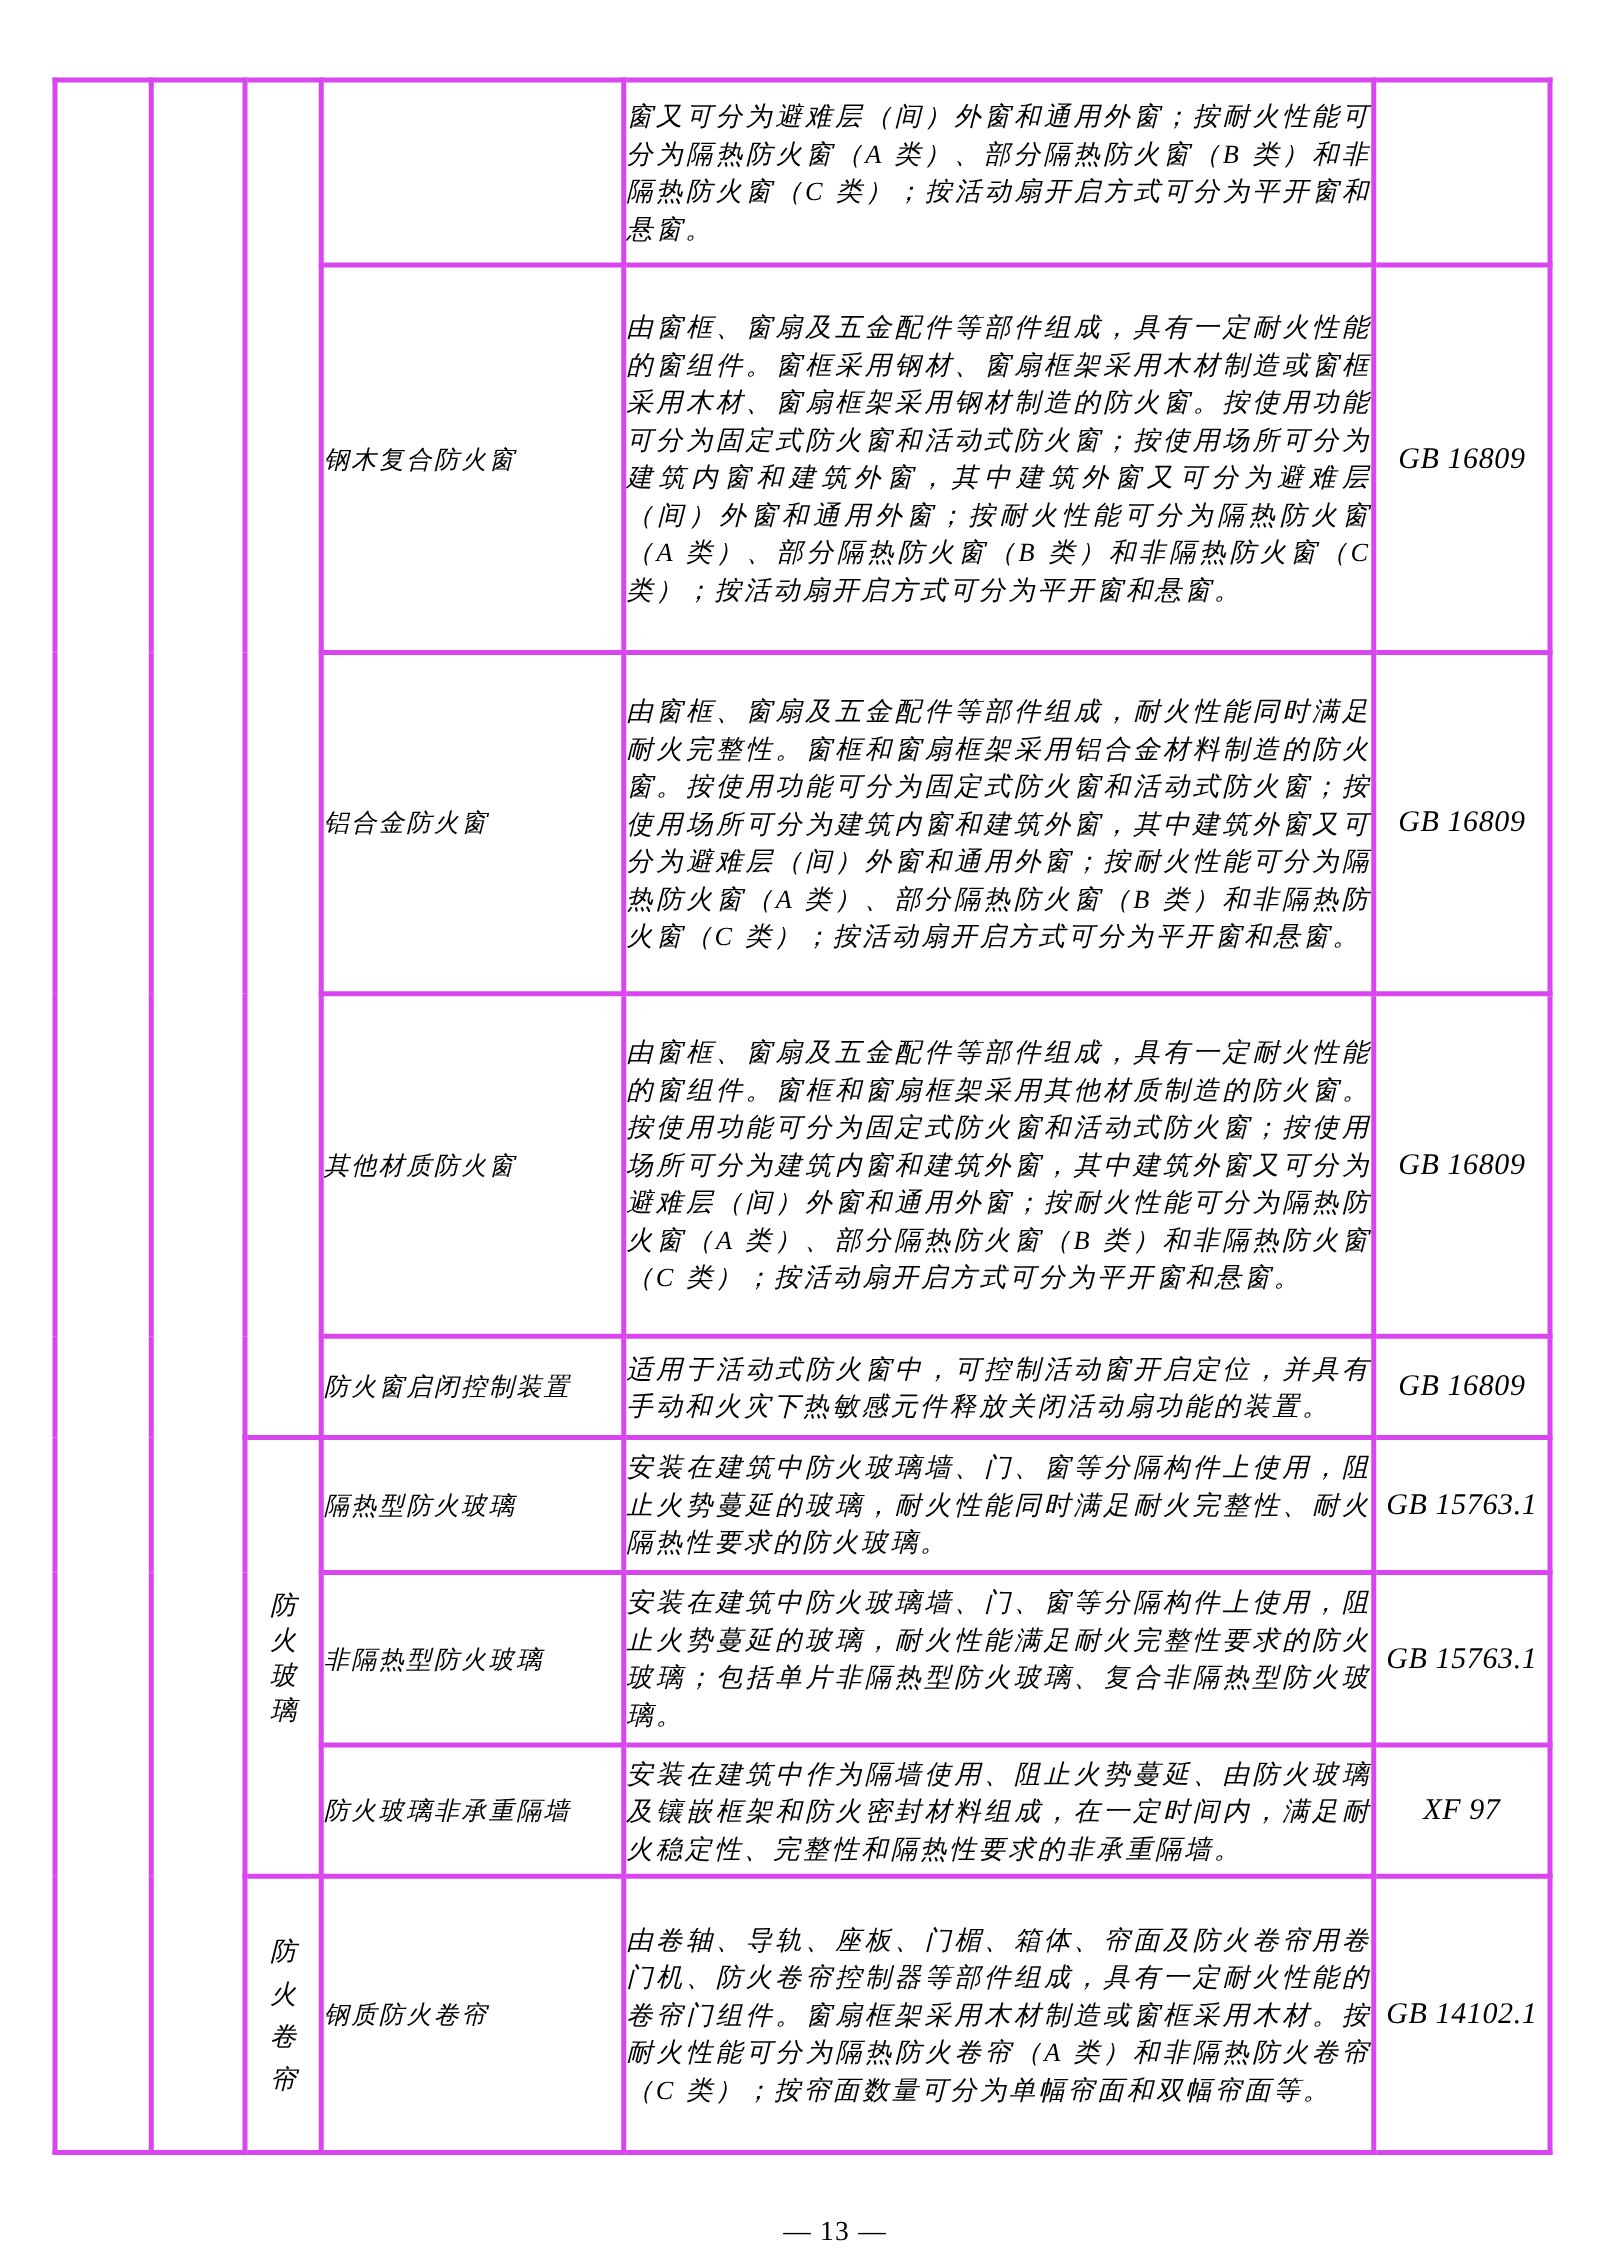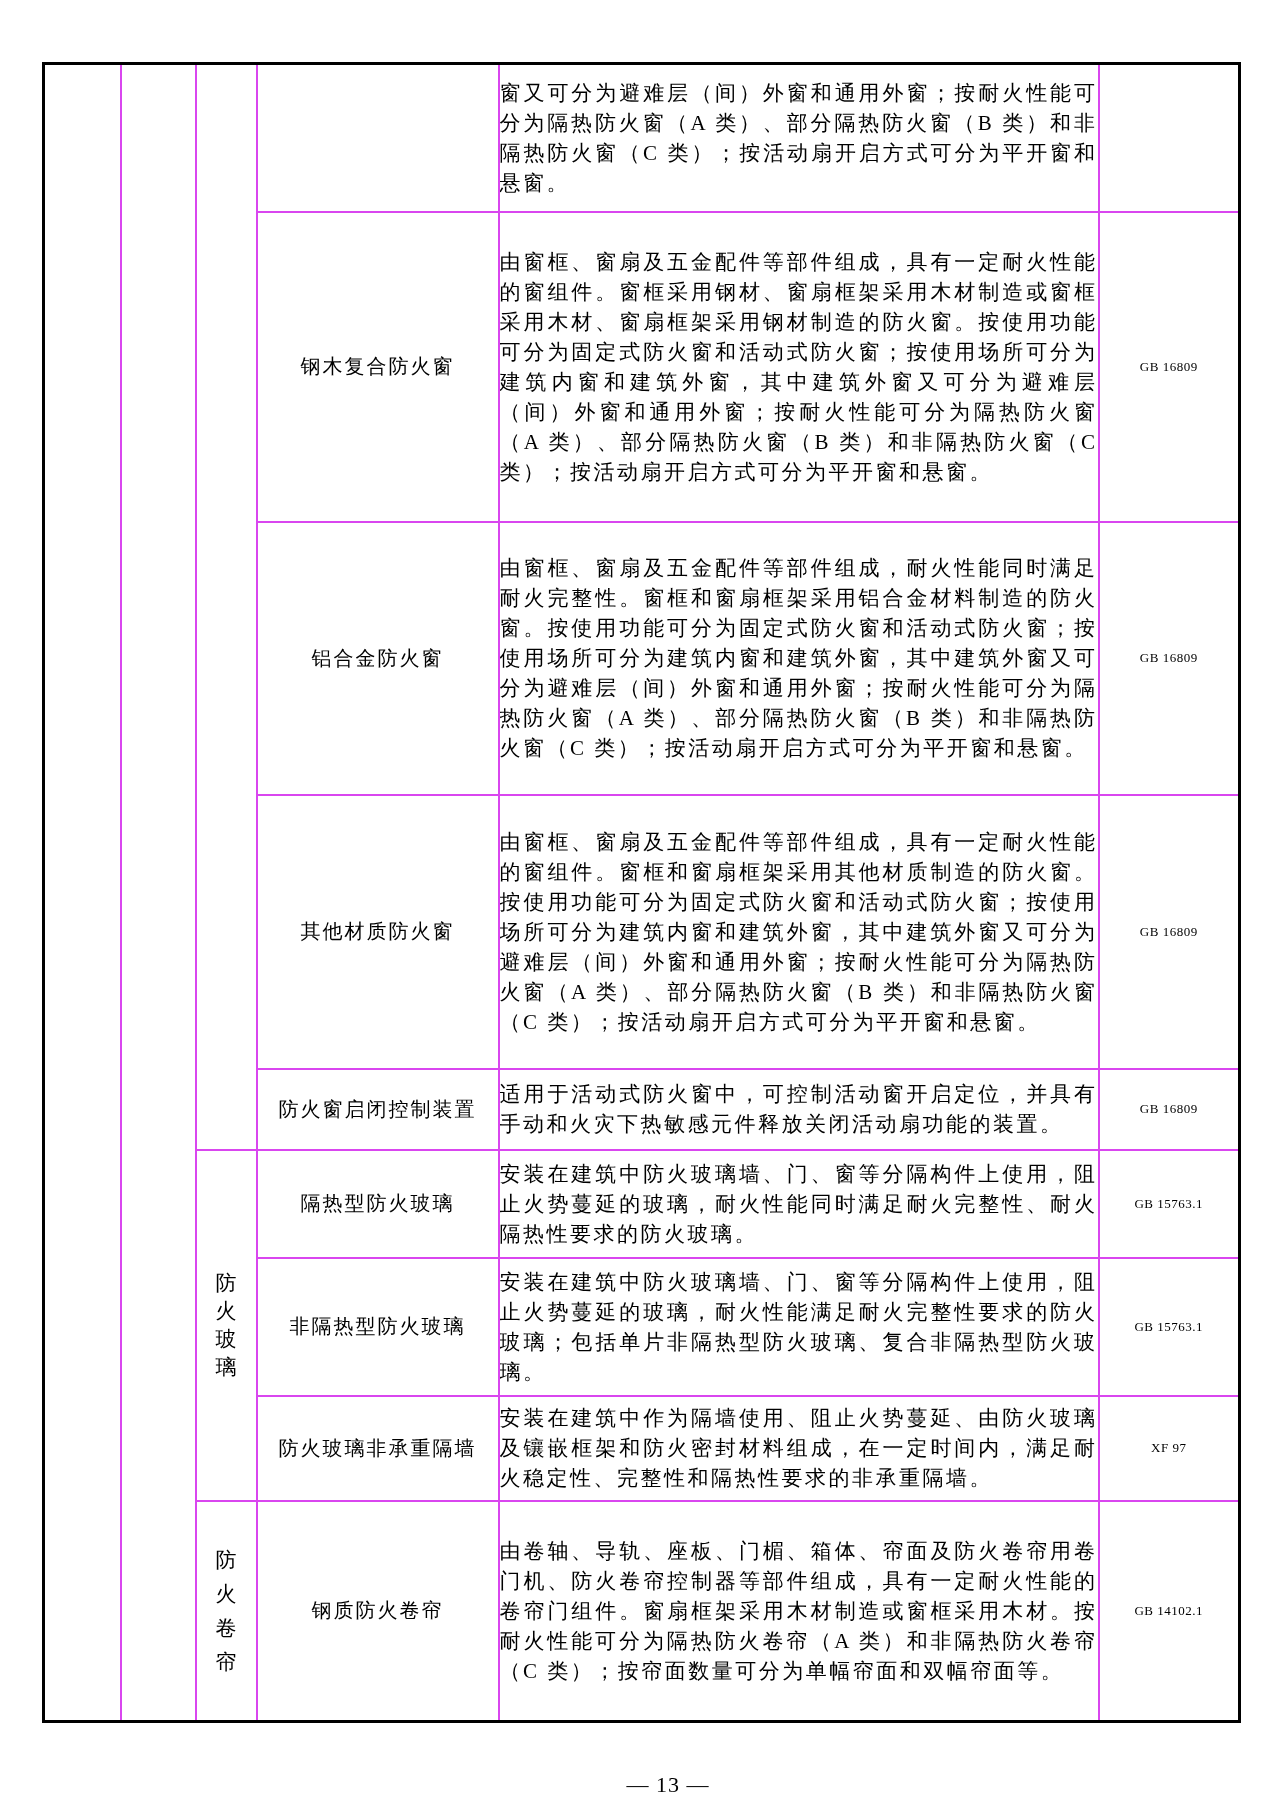--- a/index.html
+++ b/index.html
@@ -18,42 +18,42 @@
   table.spec {
     position: absolute;
     left: 42px;
     top: 62px;
     width: 1196px;
     border-collapse: collapse;
     table-layout: fixed;
     border: 3px solid #000;
   }
   table.spec td {
-    border: 2px solid #d946ef;
+    border: 4px solid #d946ef;
     padding: 0;
     vertical-align: middle;
     overflow: hidden;
+    font-style: italic;
   }
   td.desc {
     text-align: justify;
     text-justify: inter-character;
     vertical-align: top;
     padding: 8px 10px 2px 12px;
     font-size: 21px;
     line-height: 30px;
     letter-spacing: 2.5px;
   }
   td.name {
-    text-align: center;
     font-size: 20px;
     letter-spacing: 2px;
   }
   td.std {
     text-align: center;
-    font-size: 13px;
+    font-size: 24px;
     letter-spacing: 0.5px;
     white-space: nowrap;
   }
   td.cat { text-align: center; }
   .vtext {
     display: inline-block;
     width: 24px;
     font-size: 21px;
     text-align: center;
     word-break: break-all;

